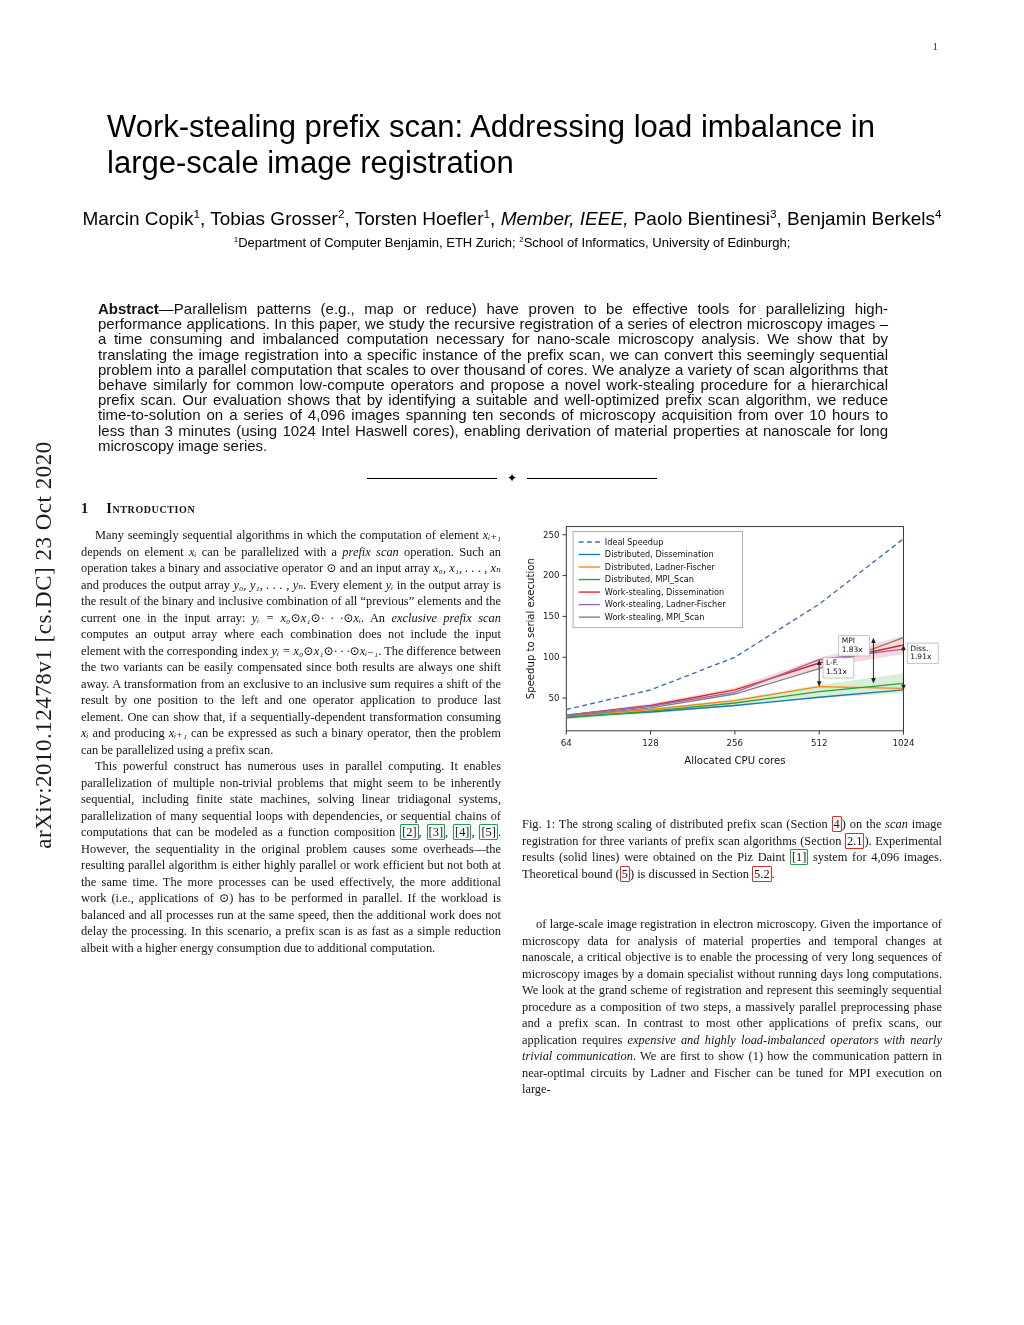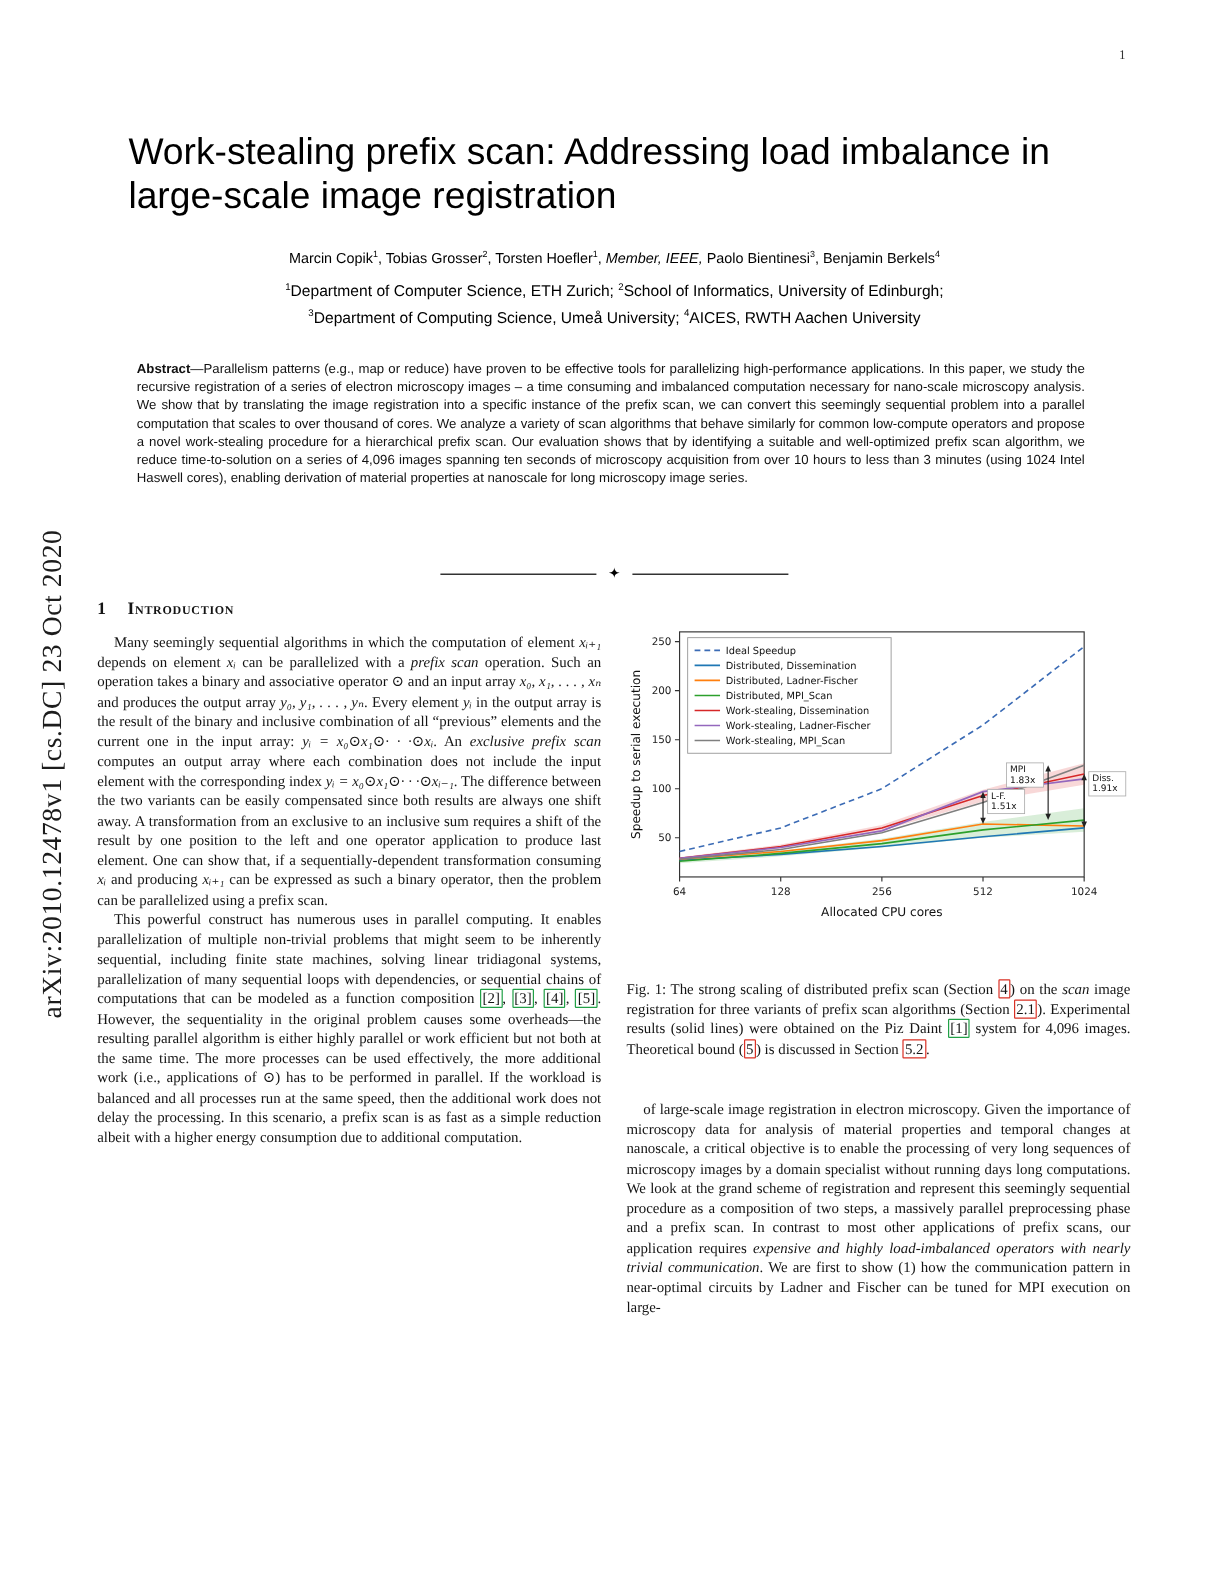--- a/index.html
+++ b/index.html
@@ -7,25 +7,25 @@
     width:1024px;height:1325px;position:relative;background:#ffffff;
     font-family:"Liberation Serif","DejaVu Serif","DejaVu Sans",serif;
     color:#1a1a1a;overflow:hidden;
   }
   .sans{font-family:"Liberation Sans","DejaVu Sans",sans-serif;}
   .page-num{position:absolute;top:40px;right:86px;font-size:11px;color:#333;}
   .title{
     position:absolute;top:88px;left:50%;transform:translateX(-50%);
     width:810px;text-align:left;font-size:31px;line-height:1.17;font-weight:400;color:#000;
   }
-  .authors{position:absolute;top:208px;left:0;width:100%;text-align:center;font-size:12px;color:#000;}
+  .authors{position:absolute;top:208px;left:0;width:100%;text-align:center;font-size:19px;color:#000;}
   .affils{position:absolute;top:232px;left:0;width:100%;text-align:center;font-size:13px;line-height:22px;color:#000;}
   .abstract{
-    position:absolute;top:301px;left:114px;width:790px;
-    font-size:11px;line-height:15.2px;text-align:justify;color:#111;
+    position:absolute;top:301px;left:98px;width:790px;
+    font-size:15px;line-height:15.2px;text-align:justify;color:#111;
   }
   .separator{position:absolute;top:472px;left:50%;transform:translateX(-50%);
     width:290px;display:flex;align-items:center;gap:10px;}
   .separator .rule{flex:1;height:1px;background:#000;}
   .separator .glyph{font-size:12px;line-height:1;color:#000;}
   .columns{position:absolute;top:497px;left:81px;width:862px;display:flex;gap:21px;align-items:flex-start;}
   .col{width:420px;font-size:12.4px;line-height:16.5px;text-align:justify;color:#141414;}
   .sec-heading{display:flex;font-size:14.5px;font-weight:bold;margin:2px 0 10px 0;line-height:1.25;text-align:left;}
   .sec-num{margin-right:18px;}
   .sec-title{font-variant:small-caps;letter-spacing:0.6px;}
@@ -49,22 +49,21 @@
 </head>
 <body style="--cit: #21a046; --iref: #d93025;">
 
 <div class="page-num">1</div>
 
 <h1 class="title sans">Work-stealing prefix scan: Addressing load imbalance in large-scale image registration</h1>
 
 <div class="authors sans"><span>Marcin Copik</span><span class="seg-sup">1</span><span>, Tobias Grosser</span><span class="seg-sup">2</span><span>, Torsten Hoefler</span><span class="seg-sup">1</span><span>, </span><span class="seg-i">Member, IEEE,</span><span> Paolo Bientinesi</span><span class="seg-sup">3</span><span>, Benjamin Berkels</span><span class="seg-sup">4</span></div>
 
 <div class="affils sans">
-  <div><span class="seg-sup">1</span><span>Department of Computer Science, ETH Zurich; </span><span class="seg-sup">2</span><span>School of Informatics, University of Edinburgh;</span></div>
-  <div><span class="seg-sup">3</span><span>Department of Computing Science, Umeå University; </span><span class="seg-sup">4</span><span>AICES, RWTH Aachen University</span></div>
+  <div><span class="seg-sup">1</span><span>Department of Computer Benjamin, ETH Zurich; </span><span class="seg-sup">2</span><span>School of Informatics, University of Edinburgh;</span></div>
 </div>
 
 <div class="abstract sans"><span class="seg-b">Abstract</span><span>—Parallelism patterns (e.g., map or reduce) have proven to be effective tools for parallelizing high-performance applications. In this paper, we study the recursive registration of a series of electron microscopy images – a time consuming and imbalanced computation necessary for nano-scale microscopy analysis. We show that by translating the image registration into a specific instance of the prefix scan, we can convert this seemingly sequential problem into a parallel computation that scales to over thousand of cores. We analyze a variety of scan algorithms that behave similarly for common low-compute operators and propose a novel work-stealing procedure for a hierarchical prefix scan. Our evaluation shows that by identifying a suitable and well-optimized prefix scan algorithm, we reduce time-to-solution on a series of 4,096 images spanning ten seconds of microscopy acquisition from over 10 hours to less than 3 minutes (using 1024 Intel Haswell cores), enabling derivation of material properties at nanoscale for long microscopy image series.</span></div>
 
 <div class="separator">
   <div class="rule"></div>
   <div class="glyph">✦</div>
   <div class="rule"></div>
 </div>
 

